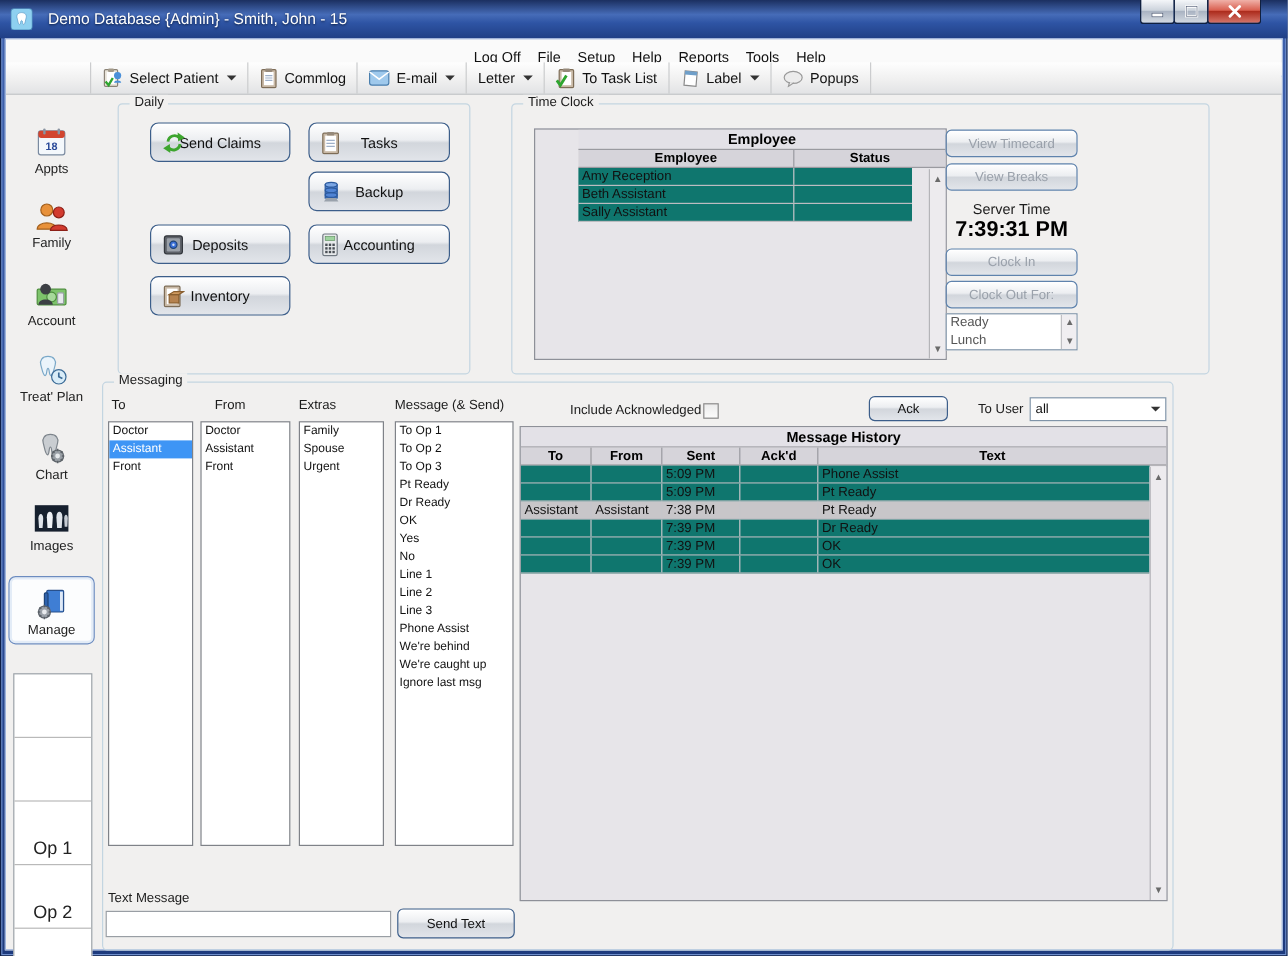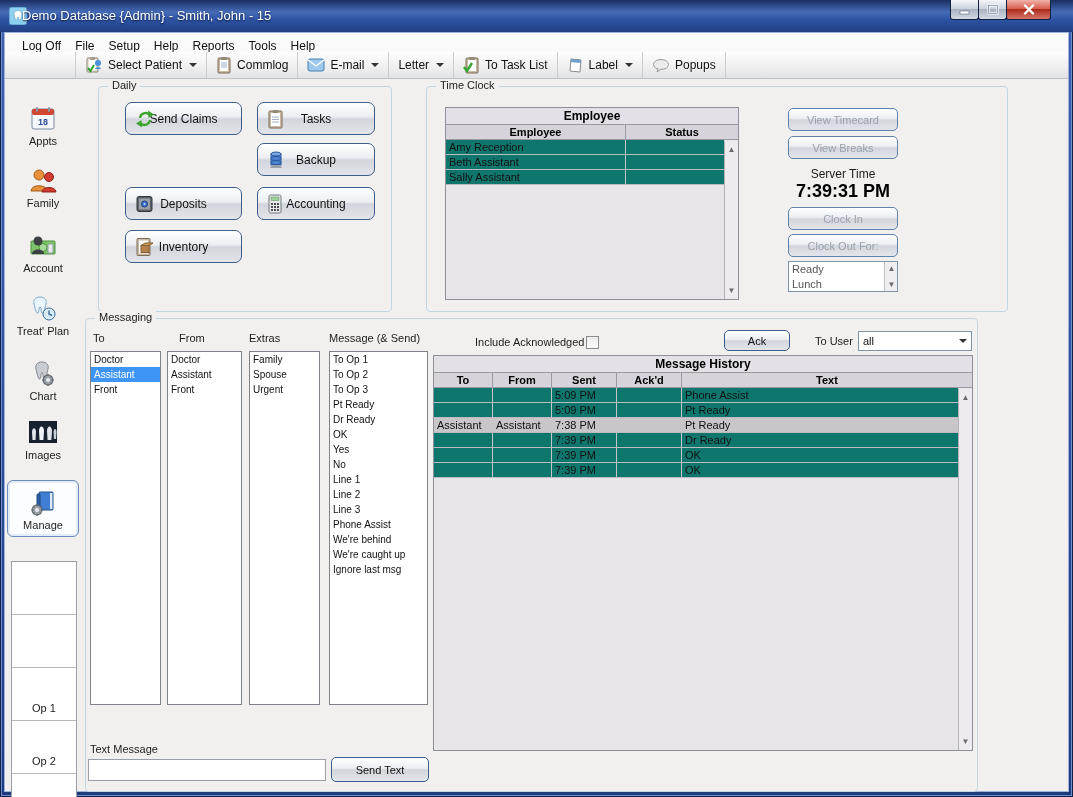--- a/index.html
+++ b/index.html
@@ -3,45 +3,45 @@
 <meta charset="utf-8">
 <style>
   html,body{margin:0;padding:0;}
   body{width:1073px;height:797px;overflow:hidden;font-family:"Liberation Sans","DejaVu Sans",sans-serif;}
   *{box-sizing:border-box;}
   .window{position:relative;width:1073px;height:797px;
     background:linear-gradient(180deg,#3f62ae 0%,#2c4c97 60%,#1d3a7d 100%);
     box-shadow:inset 0 0 0 1px #0f1f45, inset 0 0 0 2px #6f8fcd;}
   .titlebar{position:absolute;left:0;top:0;width:100%;height:32px;
     background:linear-gradient(180deg,#1b2f60 0%,#466cb8 38%,#2e54a4 60%,#203f85 100%);}
-  .title-text{position:absolute;left:22px;top:8px;color:#fff;font-size:13px;text-shadow:0 1px 2px #0a1a3a;white-space:nowrap;}
+  .title-text{position:absolute;left:40px;top:8px;color:#fff;font-size:13px;text-shadow:0 1px 2px #0a1a3a;white-space:nowrap;}
   .app-icon{position:absolute;left:9px;top:7px;width:18px;height:18px;}
   .winbtns{position:absolute;top:0;right:22px;display:flex;}
   .wbtn{width:29px;height:20px;border:1px solid #10203f;border-top:none;margin-left:-1px;
     background:linear-gradient(180deg,#f4f6f9 0%,#ccd3dc 45%,#a9b3c2 50%,#d4dae2 100%);
     display:flex;align-items:center;justify-content:center;border-radius:0 0 3px 3px;}
   .wbtn.close{width:45px;background:linear-gradient(180deg,#f0b1a8 0%,#d95f4f 45%,#ad2c1d 50%,#d4756a 100%);}
   .client{position:absolute;left:4px;top:32px;width:1065px;height:760px;background:var(--client-bg,#f1f0ef);border:1px solid #9db3dd;}
   
-  .menubar{position:absolute;left:0;top:0;width:100%;height:31px;background:#fafafa;border-bottom:5px solid #3b82f6;display:flex;align-items:center;padding-left:10px;}
+  .menubar{position:absolute;left:0;top:0;width:100%;height:31px;background:#fafafa;border-bottom:1px solid #3b82f6;display:flex;align-items:center;padding-left:10px;justify-content:center;}
   .menu-item{font-size:12px;color:#111;padding:1px 7px;white-space:nowrap;}
   .toolbar{position:absolute;left:0;top:19px;width:100%;height:27px;
     background:linear-gradient(180deg,#fefefe 0%,#f0f0f0 55%,#e2e3e5 100%);border-bottom:1px solid #bfc2c5;
     display:flex;align-items:center;padding-left:70px;}
   .tbtn{display:flex;align-items:center;height:26px;padding:0 9px;border-right:1px solid #cbccce;font-size:12px;color:#111;white-space:nowrap;}
   .tbtn:first-child{border-left:1px solid #cbccce;justify-content:center;}
   .tbtn .ticon{margin-right:5px;display:inline-flex;}
   .drop-arrow{width:0;height:0;border-left:4px solid transparent;border-right:4px solid transparent;border-top:4px solid #333;margin-left:7px;}
   
   .sidebar{position:absolute;left:0;top:46px;width:77px;height:714px;}
   .mod{position:absolute;left:3px;width:70px;text-align:center;font-size:11px;color:#222;}
   .mod .micon{display:block;margin:0 auto 2px;width:30px;height:28px;}
   .mod.selected{left:2px;width:72px;border:1px solid #6c8cc0;border-radius:6px;background:#fcfdfe;padding:8px 0 5px;box-shadow:inset 0 0 0 2px #e3ecf7;}
   .op-panel{position:absolute;left:6px;top:482px;width:66px;height:275px;background:#fff;border:1px solid #9aa0a6;}
-  .op-row{height:25px;line-height:24px;border-bottom:1px solid #b9b9b9;text-align:center;font-size:11px;color:#222;overflow:hidden;margin-top:28px;}
+  .op-row{height:25px;line-height:24px;border-bottom:1px solid #b9b9b9;text-align:center;font-size:15px;color:#222;overflow:hidden;margin-top:28px;}
   
   .gbox{position:absolute;border:1px solid #c3d5e1;border-radius:4px;}
   .glabel{position:absolute;top:-8px;left:9px;background:var(--client-bg,#f1f0ef);padding:0 4px;font-size:11px;color:#1c1c1c;white-space:nowrap;}
   
   .glossy{position:absolute;border:1px solid #3c5e8a;border-radius:7px;font-size:12px;color:#111;
     background:linear-gradient(180deg,#ffffff 0%,#eceef1 44%,#d2d6dc 52%,#e2e5ea 100%);
     display:flex;align-items:center;justify-content:center;box-shadow:inset 0 1px 0 #fff;}
   .glossy.small{border-radius:5px;font-size:11px;}
   .glossy .bicon{position:absolute;left:9px;top:50%;transform:translateY(-50%);display:inline-flex;}
   .glossy.dim{color:var(--disabled-text,#9aa1ab);border-color:#5f83ad;text-align:right;}
@@ -345,21 +345,21 @@
               <rect x="6" y="8" width="8" height="7" fill="#b5824f" stroke="#8a5f2f"></rect>
               <path d="M6 8 L10 5.5 L18 5.5 L14 8 Z" fill="#cf9a60" stroke="#8a5f2f"></path>
             </svg>
           </span>
         <span>Inventory</span>
       </div>
     </div>
 
     <div class="gbox" style="left:421px;top:53px;width:582px;height:226px;">
       <span class="glabel">Time Clock</span>
-      <div class="grid" style="left:18px;top:20px;width:294px;height:193px;">
+      <div class="grid" style="left:18px;top:20px;width:344px;height:193px;padding-left:36px;">
         <div class="grid-title">Employee</div>
         <div class="grid-header">
           <div class="gh-cell" style="width:180px">Employee</div>
           <div class="gh-cell" style="flex:1;border-right:none">Status</div>
         </div>
         <div>
 
         <div class="g-row" style="width:278px">
               <div class="g-cell" style="width:180px">Amy Reception</div>
               <div class="g-cell" style="flex:1;border-right:none"></div>

